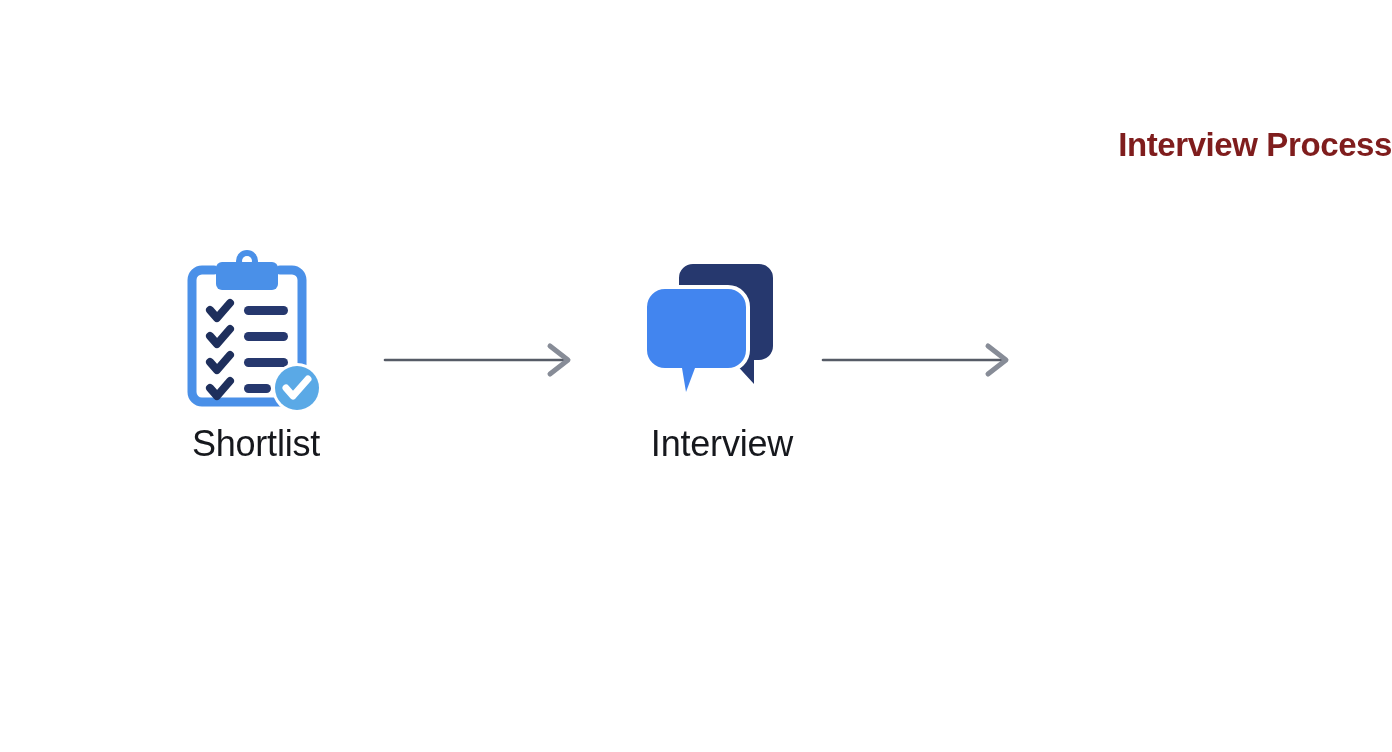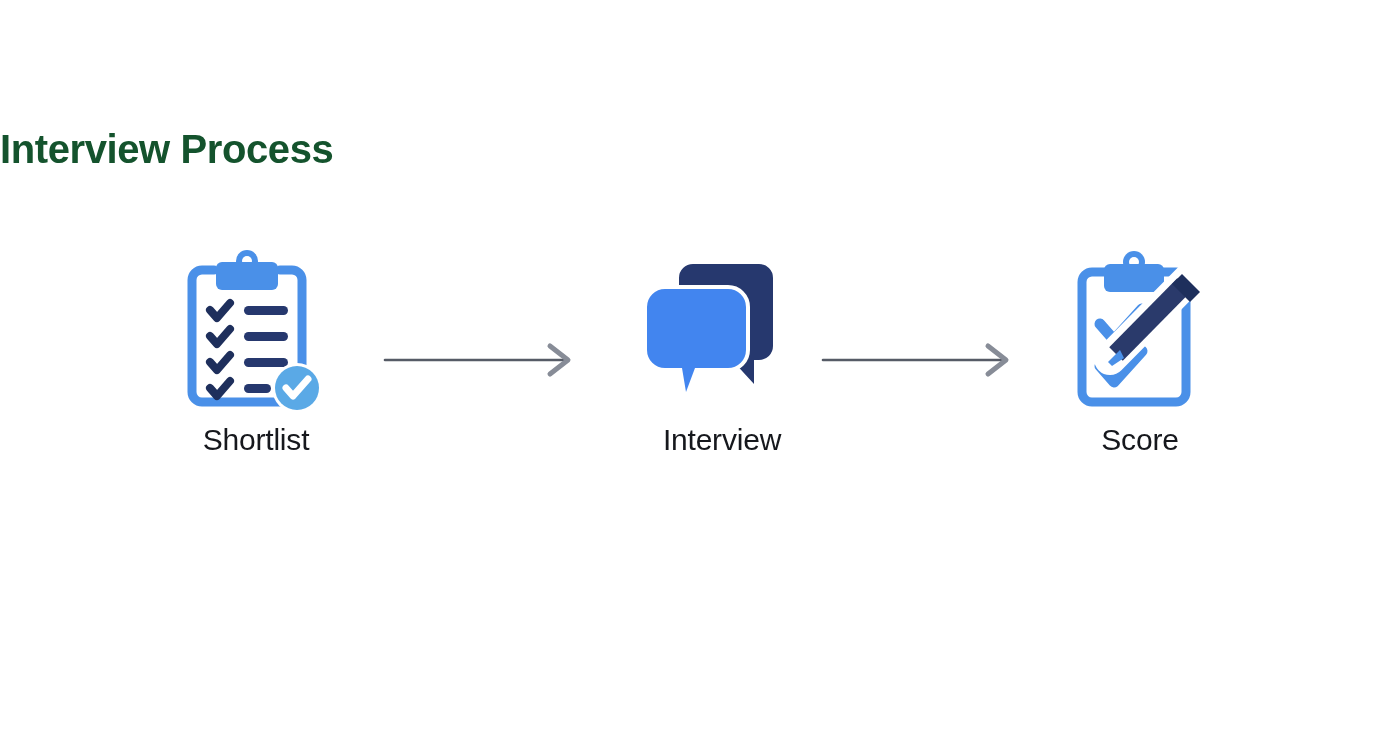--- a/index.html
+++ b/index.html
@@ -18,25 +18,25 @@
   #canvas {
     position: relative;
     width: 1392px;
     height: 752px;
   }
   .page-title {
     position: absolute;
     left: 0;
     top: 127px;
     width: 1392px;
-    text-align: left;
-    font-size: 40px;
+    text-align: right;
+    font-size: 33px;
     font-weight: 700;
     letter-spacing: -0.4px;
-    color: #14532d;
+    color: #7f1d1d;
     line-height: 1.1;
   }
   .flow {
     position: absolute;
     left: 0;
     top: 240px;
     width: 1392px;
     height: 260px;
   }
   .step {
@@ -53,21 +53,21 @@
     margin: 0 auto;
     display: block;
   }
   .step-icon svg {
     display: block;
     width: 180px;
     height: 170px;
   }
   .step-label {
     margin-top: 12px;
-    font-size: 30px;
+    font-size: 36px;
     font-weight: 400;
     color: #16181d;
     line-height: 1.2;
     letter-spacing: -0.2px;
   }
   .connector {
     position: absolute;
     top: 100px;
     width: 200px;
     height: 40px;
@@ -144,39 +144,15 @@
       <div class="step-label">Interview</div>
     </div>
 
     <div class="connector" id="connector-2">
       <svg viewBox="0 0 200 40" xmlns="http://www.w3.org/2000/svg" aria-hidden="true">
         <line x1="3" y1="20" x2="182" y2="20" stroke="#565b66" stroke-width="2.6" stroke-linecap="round"></line>
         <path d="M168 6 L186 20 L168 34" fill="none" stroke="#878c97" stroke-width="5" stroke-linecap="round" stroke-linejoin="round"></path>
       </svg>
     </div>
 
-    <div class="step" id="step-score">
-      <div class="step-icon">
-        <svg viewBox="0 0 180 170" xmlns="http://www.w3.org/2000/svg" aria-hidden="true">
-
-          <path d="M56 32 H42 a10 10 0 0 0 -10 10 V152 a10 10 0 0 0 10 10 H126 a10 10 0 0 0 10 -10 V42 a10 10 0 0 0 -10 -10 H113" fill="none" stroke="#4a90e8" stroke-width="9" stroke-linecap="round" stroke-linejoin="round"></path>
-
-          <circle cx="84" cy="22" r="11" fill="#4a90e8"></circle>
-          <circle cx="84" cy="22" r="5" fill="#ffffff"></circle>
-
-          <rect x="54" y="24" width="60" height="28" rx="6" fill="#4a90e8"></rect>
-
-          <g fill="none" stroke="#4a90e8" stroke-width="11" stroke-linecap="round" stroke-linejoin="round">
-            <path d="M50 84 l14 16 28 -31"></path>
-            <path d="M50 126 l14 16 28 -31"></path>
-          </g>
-
-          <path d="M60 119 L139 39" fill="none" stroke="#ffffff" stroke-width="32" stroke-linecap="round"></path>
-          <path d="M66 114 L134 45" fill="none" stroke="#2a3a6b" stroke-width="19" stroke-linecap="butt"></path>
-          <path d="M58 122 L70 110 L74 118 L62 126 Z" fill="#4a90e8"></path>
-          <path d="M132 34 L150 52 L140 62 L122 44 Z" fill="#1e2f5c"></path>
-        </svg>
-      </div>
-      <div class="step-label">Score</div>
-    </div>
 
   </div>
 </div>
 
 </body></html>

